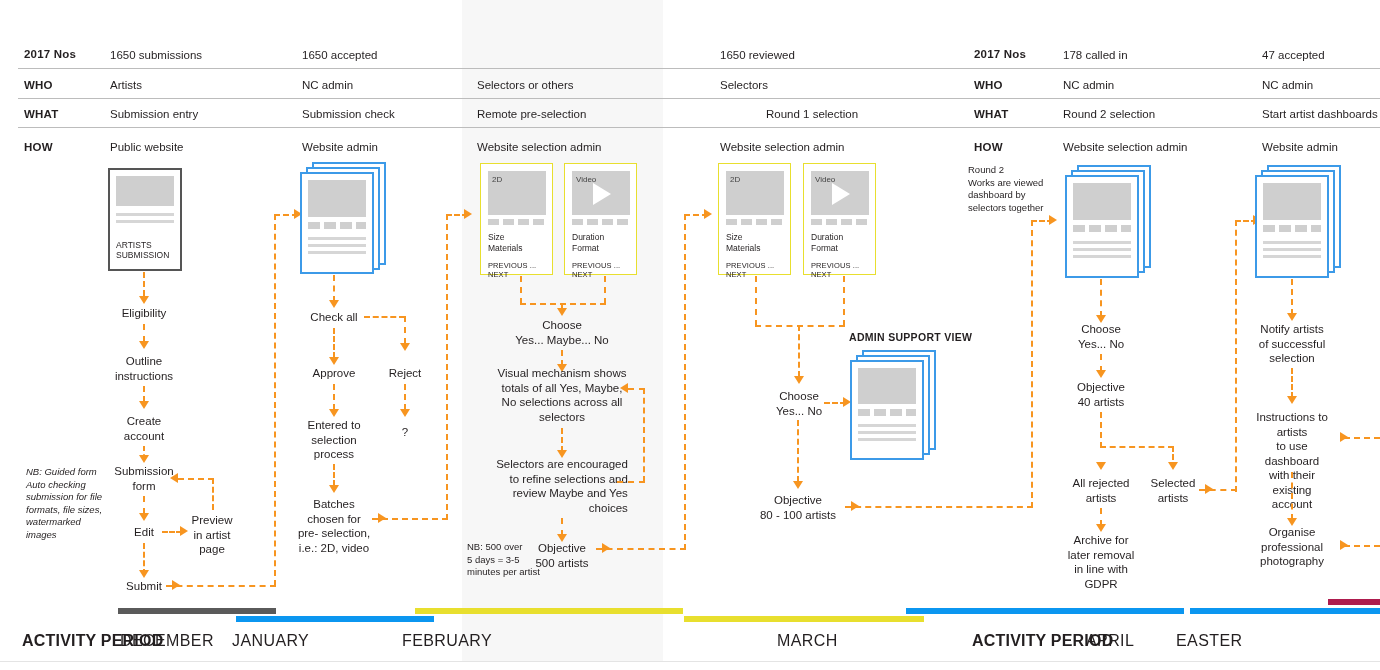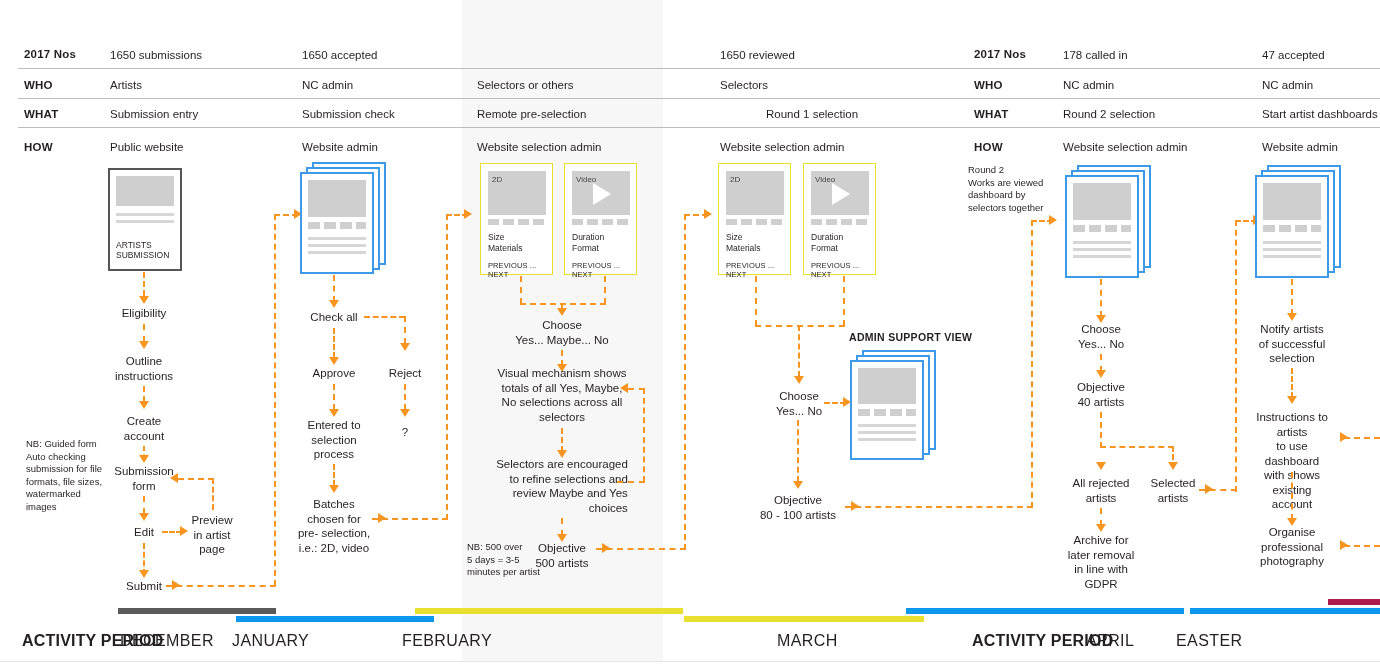--- a/index.html
+++ b/index.html
@@ -141,21 +141,21 @@
     <div>account</div>
   </div>
 
   <div class="vline" style="left:143px;top:446px;height:13px;"></div>
   <div class="ar down" style="left:139px;top:455px;"></div>
   <div class="node" style="left:144px;top:464px;">
     <div>Submission</div>
     <div>form</div>
   </div>
 
-  <div class="note" style="left:26px;top:438px;width:90px;white-space:pre-line;">NB: Guided form
+  <div class="note" style="left:26px;top:466px;width:90px;white-space:pre-line;font-style:italic;">NB: Guided form
 Auto checking
 submission for file
 formats,  file sizes,
 watermarked
 images</div>
 
   <div class="vline" style="left:143px;top:496px;height:18px;"></div>
   <div class="ar down" style="left:139px;top:513px;"></div>
   <div class="node" style="left:144px;top:525px;">Edit</div>
 
@@ -462,21 +462,21 @@
     <div>Notify artists</div>
     <div>of successful</div>
     <div>selection</div>
   </div>
 
   <div class="vline" style="left:1291px;top:368px;height:30px;"></div>
   <div class="ar down" style="left:1287px;top:396px;"></div>
   <div class="node" style="left:1292px;top:410px;">
     <div>Instructions to artists</div>
     <div>to use dashboard</div>
-    <div>with shows existing</div>
+    <div>with their existing</div>
     <div>account</div>
   </div>
 
   <div class="hline" style="left:1344px;top:437px;width:36px;"></div>
   <div class="ar right" style="left:1340px;top:432px;"></div>
 
   <div class="vline" style="left:1291px;top:472px;height:48px;"></div>
   <div class="ar down" style="left:1287px;top:518px;"></div>
   <div class="node" style="left:1292px;top:525px;">
     <div>Organise</div>

